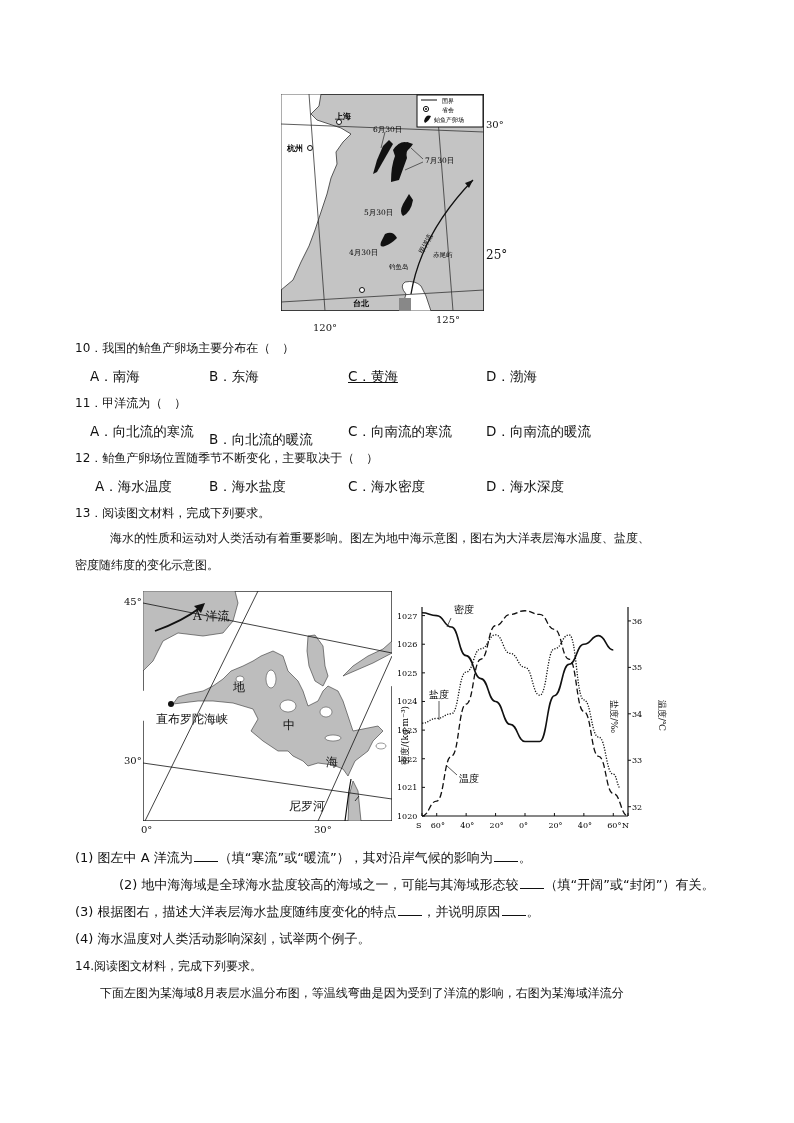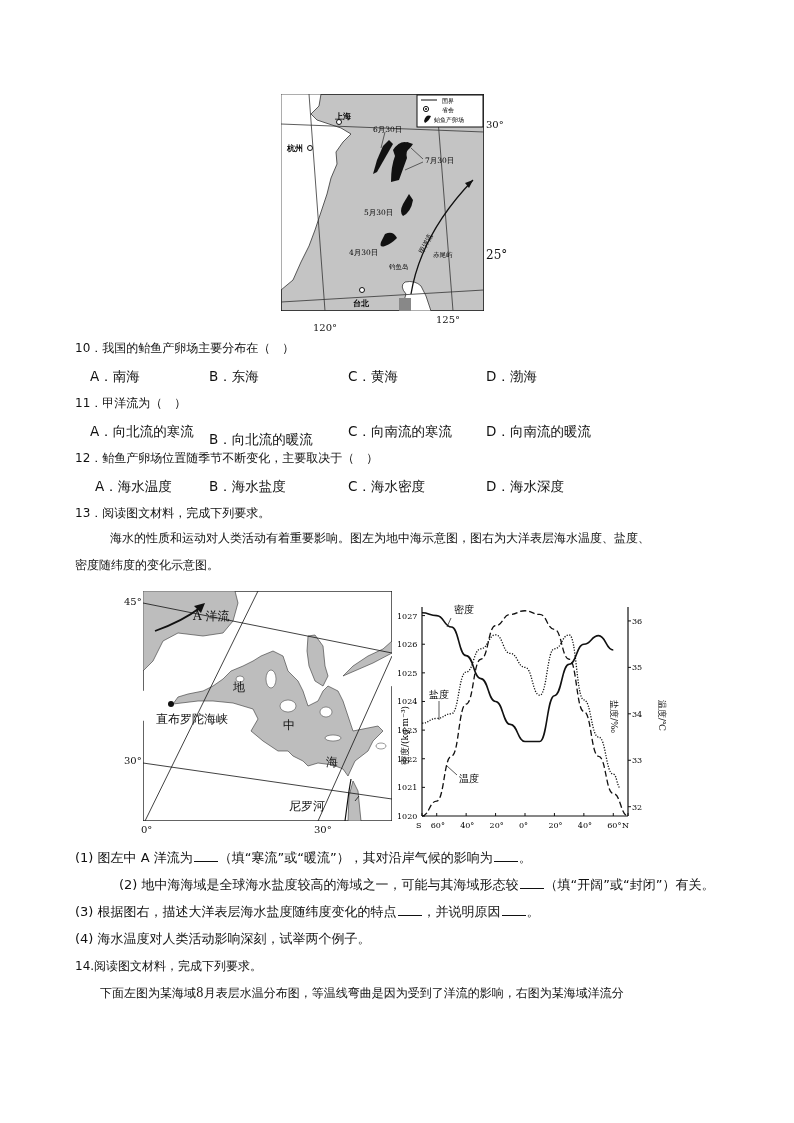--- a/index.html
+++ b/index.html
@@ -71,21 +71,21 @@
 <div class="abs" style="left:486px;top:119px;font-family:'DejaVu Serif',serif;font-size:10px;">30°</div>
 <div class="abs" style="left:486px;top:248px;font-family:'DejaVu Serif',serif;font-size:12px;">25°</div>
 <div class="abs" style="left:313px;top:322px;font-family:'DejaVu Serif',serif;font-size:10px;">120°</div>
 <div class="abs" style="left:436px;top:314px;font-family:'DejaVu Serif',serif;font-size:10px;">125°</div>
 
 <div class="q" style="top:339px;">
   <span>10．</span><span>我国的鲐鱼产卵场主要分布在（　）</span>
 </div>
 <div class="opt" style="left:90px;top:367px;">A．南海</div>
 <div class="opt" style="left:209px;top:367px;">B．东海</div>
-<div class="opt" style="left:348px;top:367px;">C．黄海</div>
+<div class="opt" style="left:348px;top:367px;text-decoration:underline;">C．黄海</div>
 <div class="opt" style="left:486px;top:367px;">D．渤海</div>
 
 <div class="q" style="top:394px;">
   <span>11．</span><span>甲洋流为（　）</span>
 </div>
 <div class="opt" style="left:90px;top:422px;">A．向北流的寒流</div>
 <div class="opt" style="left:209px;top:430px;">B．向北流的暖流</div>
 <div class="opt" style="left:348px;top:422px;">C．向南流的寒流</div>
 <div class="opt" style="left:486px;top:422px;">D．向南流的暖流</div>
 

